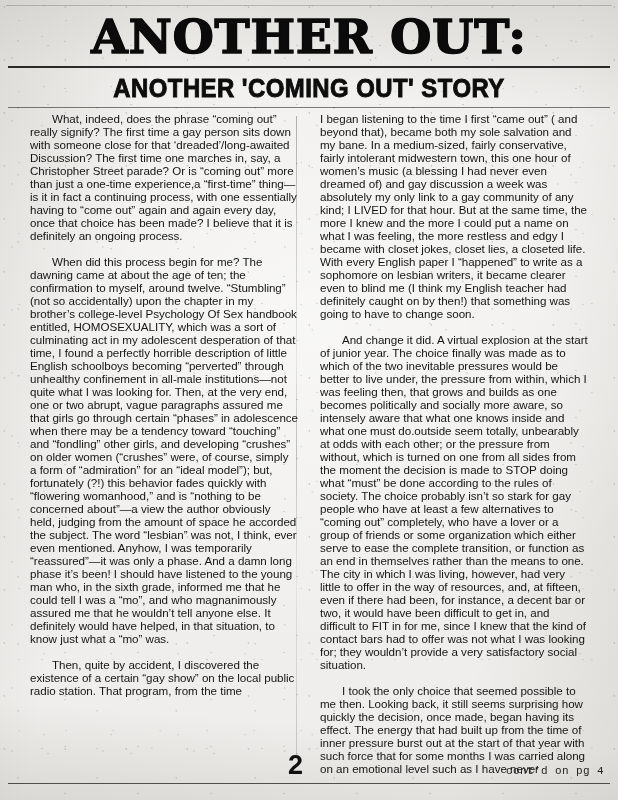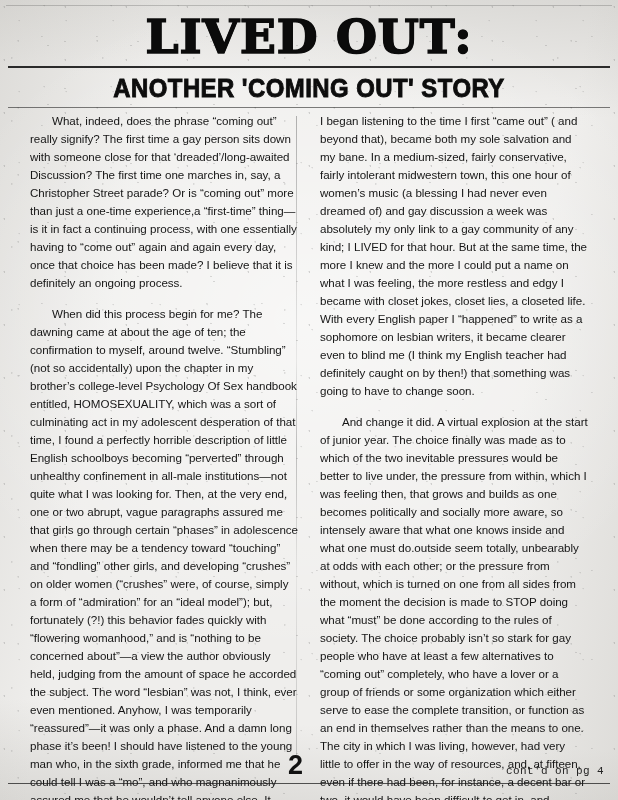--- a/index.html
+++ b/index.html
@@ -92,21 +92,21 @@
     display: flex;
     gap: 22px;
   }
   .col {
     width: 268px;
   }
   .col p {
     margin: 0 0 13px 0;
     text-indent: 22px;
     font-size: 11.6px;
-    line-height: 18px;
+    line-height: 13px;
     letter-spacing: -0.04px;
     word-spacing: 0.1px;
     text-align: left;
     color: #151515;
   }
   .col p.noindent { text-indent: 0; }
 
   
   .gutter {
     position: absolute;
@@ -163,21 +163,21 @@
 </style>
 </head>
 <body>
 
 <div class="page">
 
   <div class="grain"></div>
   <div class="top-edge"></div>
 
   <div class="masthead">
-    <div class="headline">LIVED OUT:</div>
+    <div class="headline">ANOTHER OUT:</div>
     <div class="rule"></div>
     <div class="subhead">ANOTHER 'COMING OUT' STORY</div>
     <div class="rule thin"></div>
   </div>
 
   <div class="gutter"></div>
 
   <div class="columns">
     <div class="col">
       <p>What, indeed, does the phrase “coming out” really signify? The first time a gay person sits down with someone close for that ‘dreaded’/long-awaited Discussion? The first time one marches in, say, a Christopher Street parade? Or is “coming out” more than just a one-time experience,a “first-time” thing—is it in fact a continuing process, with one essentially having to “come out” again and again every day, once that choice has been made? I believe that it is definitely an ongoing process.</p>

